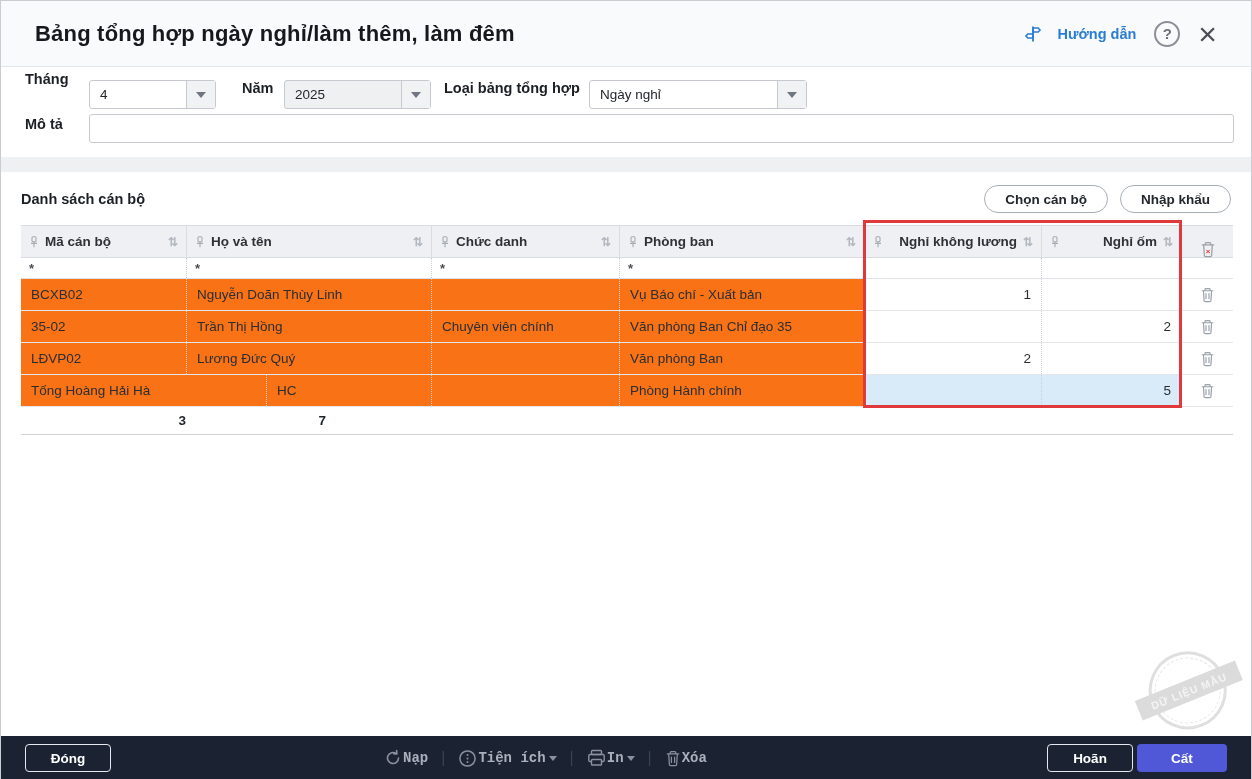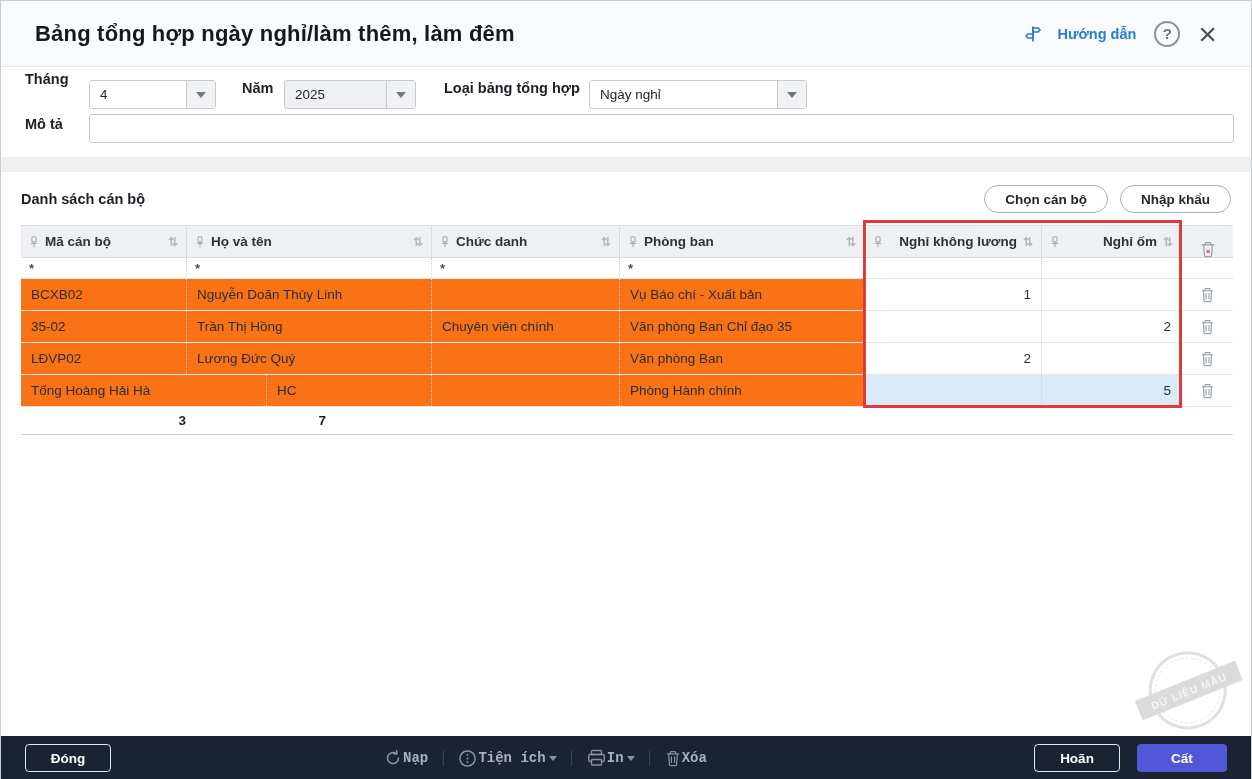--- a/index.html
+++ b/index.html
@@ -100,21 +100,21 @@
   .btn-outline-dark { height:28px; min-width:86px; border:1px solid #e6e8ef; border-radius:4px;
     background:transparent; color:#fff; font-size:13.5px; font-weight:bold;
     display:flex; align-items:center; justify-content:center; cursor:pointer; padding:0 6px; }
   .footer-center { position:absolute; left:383px; display:flex; align-items:center;
     gap:13px; color:#aab0bd; font-size:14px; }
   .f-item { display:flex; align-items:center; gap:1px; cursor:pointer;font-family:Liberation Mono, monospace; }
   .f-item .flab { color:#aab0bd; font-weight:600; }
   .f-div { color:#3a4156; font-size:16px; }
   .f-caret { width:0; height:0; border-left:4.5px solid transparent;
     border-right:4.5px solid transparent; border-top:5.5px solid #8a90a0; margin-left:2px; }
-  .footer-right { margin-left:auto; display:flex; gap:17px; align-items:center; }
+  .footer-right { margin-left:auto; display:flex; gap:4px; align-items:center; }
   .btn-save { height:28px; min-width:90px; border:none; border-radius:4px;
     background:#5158d8; color:#fff; font-size:13.5px; font-weight:bold;
     display:flex; align-items:center; justify-content:center; cursor:pointer; padding:0 20px; }
 
   svg { display:block; }
 </style>
 </head>
 <body>
 
 <div class="dialog">
@@ -146,21 +146,21 @@
         <span class="val">4</span>
         <span class="arrow-seg">
             <span class="caret"></span>
           </span>
       </div>
     </div>
     <div class="frow" style="top:13px; left:241px;">
       <span class="flabel">Năm</span>
     </div>
     <div class="frow" style="top:13px; left:283px;">
-      <div class="select gray" style="width:132px;">
+      <div class="select gray" style="width:147px;">
         <span class="val">2025</span>
         <span class="arrow-seg">
             <span class="caret"></span>
           </span>
       </div>
     </div>
     <div class="frow" style="top:13px; left:443px;">
       <span class="flabel">Loại bảng tổng hợp</span>
     </div>
     <div class="frow" style="top:13px; left:588px;">

